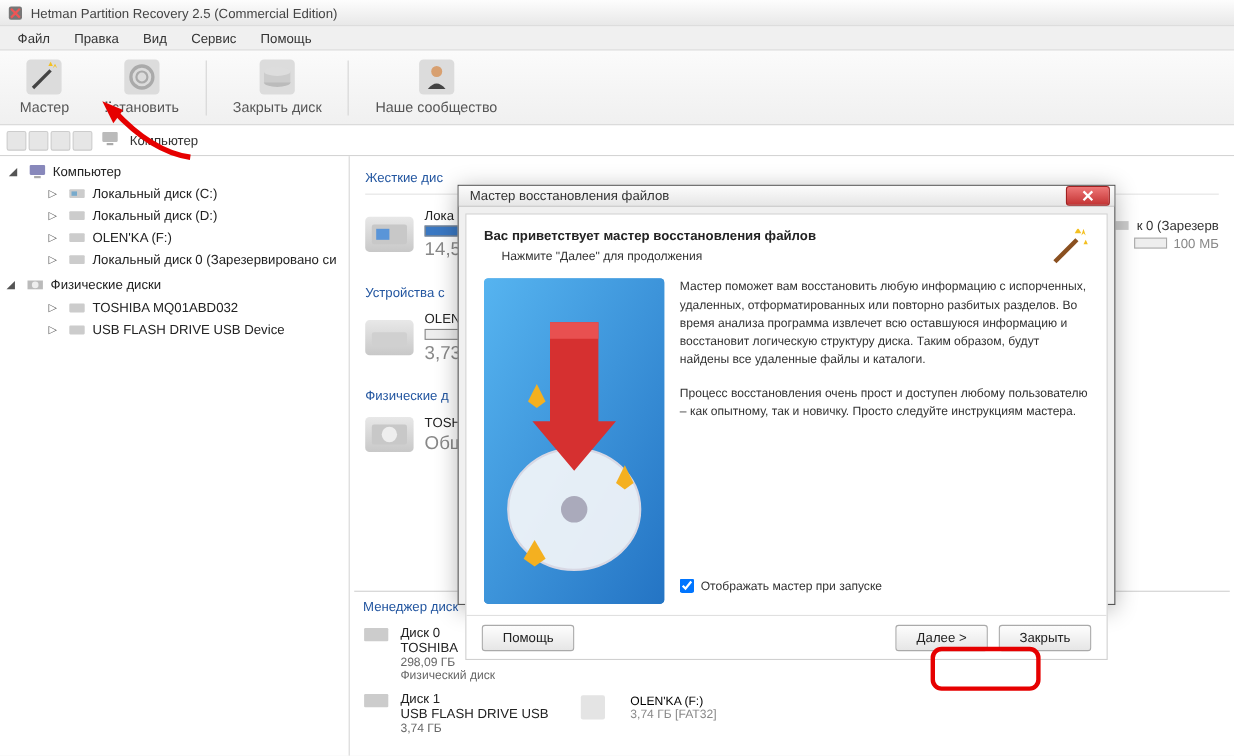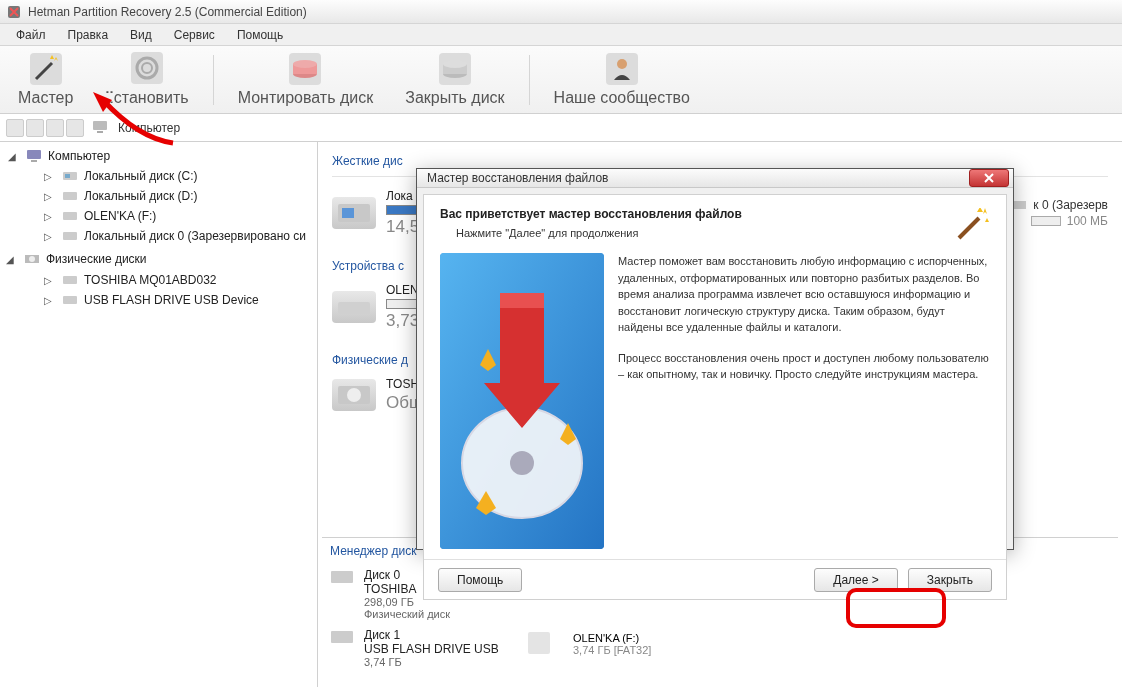--- a/index.html
+++ b/index.html
@@ -68,21 +68,21 @@
       min-width: 60px;
     }
     .tool-icon {
       width: 32px; height: 32px;
       background: #dcdcdc;
       border-radius: 4px;
       display: flex;
       align-items: center;
       justify-content: center;
     }
-    .tool-label { font-size: 16px; color: #555; text-align: center; }
+    .tool-label { font-size: 13px; color: #555; text-align: center; }
     .tool-sep {
       width: 1px;
       height: 50px;
       background: #d5d5d5;
     }
     
     
     .breadcrumb {
       height: 28px;
       background: #fff;
@@ -396,30 +396,20 @@
   <div class="tool-btn">
     <div class="tool-icon">
       <svg width="26" height="26" viewBox="0 0 26 26">
           <circle cx="13" cy="13" r="10" fill="none" stroke="#aaa" stroke-width="3"></circle>
           <circle cx="13" cy="13" r="5" fill="none" stroke="#aaa" stroke-width="2"></circle>
         </svg>
     </div>
     <span class="tool-label">ⵆстановить</span>
   </div>
   <div class="tool-sep"></div>
-  <div class="tool-btn">
-    <div class="tool-icon">
-      <svg width="28" height="22" viewBox="0 0 28 22">
-          <ellipse cx="14" cy="16" rx="12" ry="4" fill="#d88"></ellipse>
-          <rect x="2" y="6" width="24" height="10" fill="#e99"></rect>
-          <ellipse cx="14" cy="6" rx="12" ry="4" fill="#eaa"></ellipse>
-        </svg>
-    </div>
-    <span class="tool-label">Монтировать диск</span>
-  </div>
   <div class="tool-btn">
     <div class="tool-icon">
       <svg width="28" height="22" viewBox="0 0 28 22">
           <ellipse cx="14" cy="16" rx="12" ry="4" fill="#bbb"></ellipse>
           <rect x="2" y="6" width="24" height="10" fill="#ccc"></rect>
           <ellipse cx="14" cy="6" rx="12" ry="4" fill="#ddd"></ellipse>
         </svg>
     </div>
     <span class="tool-label">Закрыть диск</span>
   </div>
@@ -666,20 +656,24 @@
           <path d="M60 40 L104 40 L104 130 L120 130 L82 175 L44 130 L60 130 Z" fill="#d63030"></path>
           <path d="M60 40 L104 40 L104 55 L60 55 Z" fill="#e85050"></path>
           <polygon points="40,112 48,96 56,112 48,118" fill="#f4b020"></polygon>
           <polygon points="120,186 128,170 136,186 128,192" fill="#f4b020"></polygon>
           <polygon points="36,255 46,238 56,255 46,262" fill="#f4b020"></polygon>
         </svg>
       </div>
       <div class="dialog-text-area">
         <p>Мастер поможет вам восстановить любую информацию с испорченных, удаленных, отформатированных или повторно разбитых разделов. Во время анализа программа извлечет всю оставшуюся информацию и восстановит логическую структуру диска. Таким образом, будут найдены все удаленные файлы и каталоги.</p>
         <p>Процесс восстановления очень прост и доступен любому пользователю – как опытному, так и новичку. Просто следуйте инструкциям мастера.</p>
+        <label class="dialog-checkbox">
+          <input type="checkbox" checked="" style="">
+          <span>Отображать мастер при запуске</span>
+        </label>
       </div>
     </div>
     <div class="dialog-buttons">
       <button class="btn">Помощь</button>
       <div class="btn-spacer"></div>
       <button class="btn">Далее &gt;</button>
       <button class="btn">Закрыть</button>
     </div>
   </div>
 </div>

